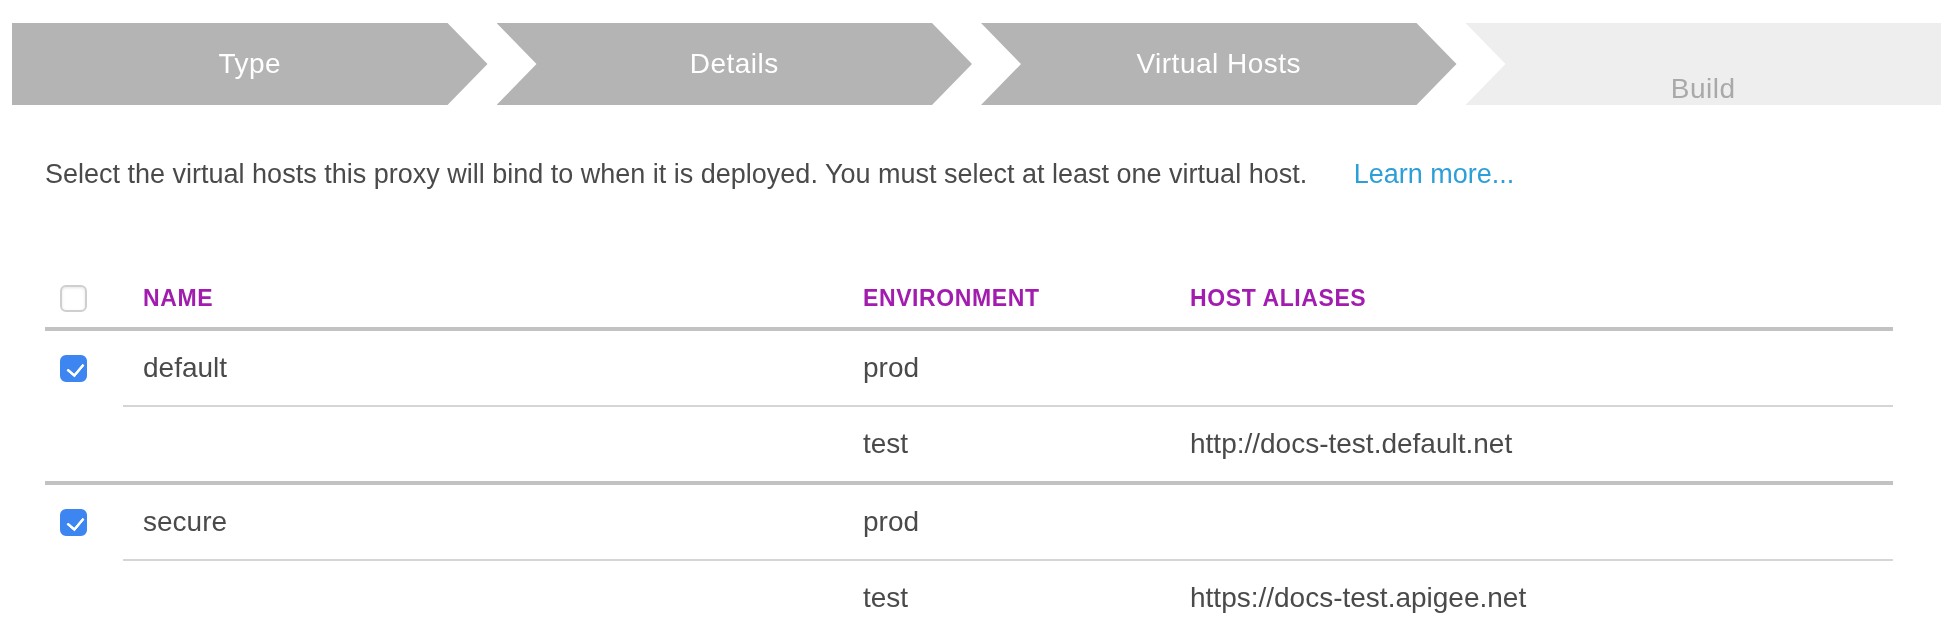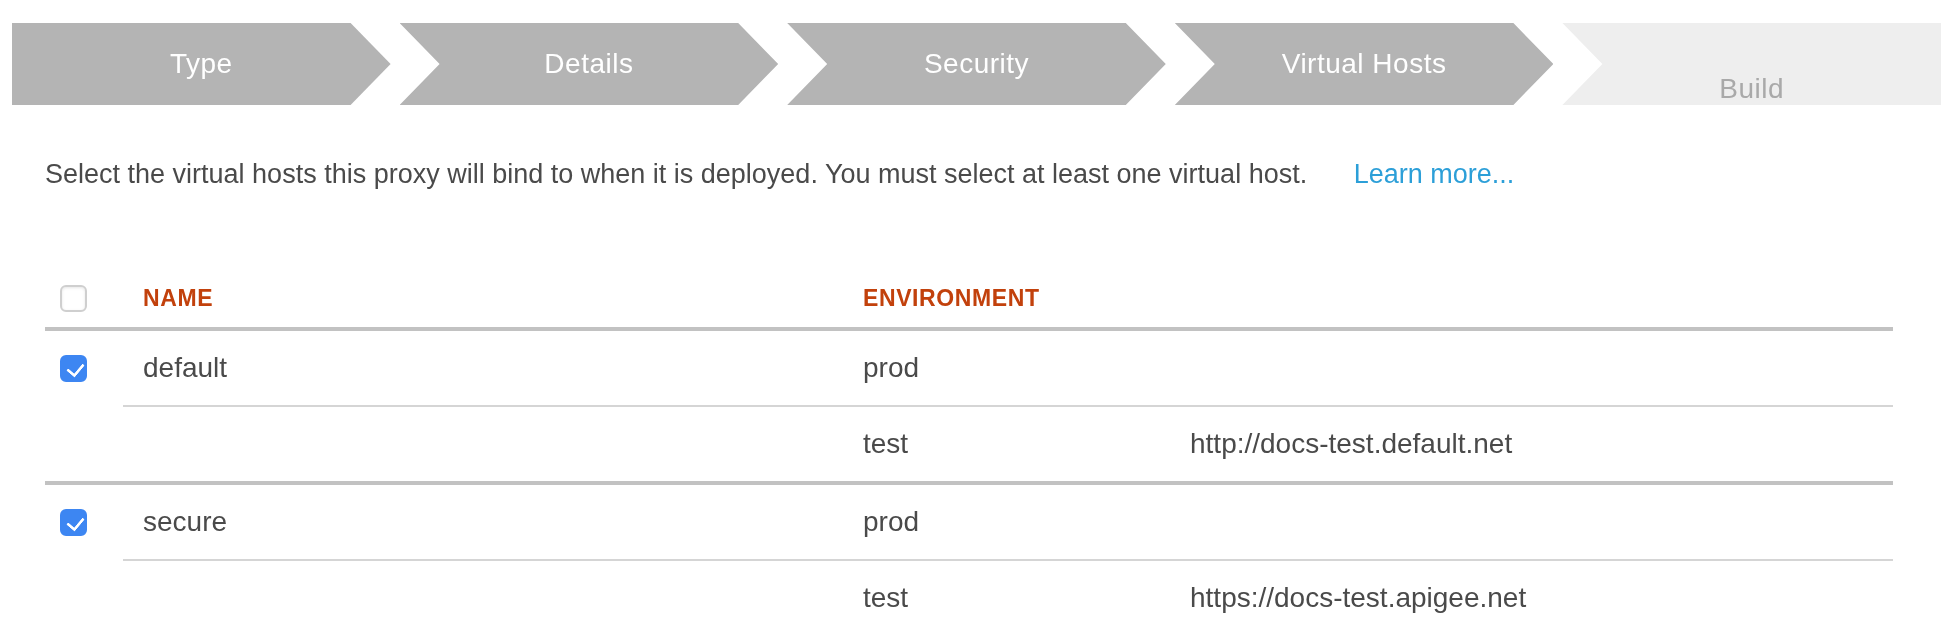--- a/index.html
+++ b/index.html
@@ -50,21 +50,21 @@
 
   
   .table{margin:78px 56px 0 45px;}
   .row{
     display:grid;
     grid-template-columns:98px 720px 327px 1fr;
     align-items:center;
   }
   .thead{height:58px;}
   .th{
-    font-size:23px;font-weight:bold;color:#c2410c;letter-spacing:0.6px;
+    font-size:23px;font-weight:bold;color:#a21caf;letter-spacing:0.6px;
   }
   .env-row{height:74px;font-size:28px;}
   .cell{overflow:hidden;white-space:nowrap;}
   .c-check{padding-left:15px;}
 
   .divider{border:none;}
   .divider.full{height:4px;background:var(--divider);}
   .divider.inner{height:2px;background:var(--divider-light);margin-left:78px;}
 
   
@@ -88,23 +88,20 @@
 </head>
 <body>
 
 <div class="stepper">
   <div class="step complete">
     <span>Type</span>
   </div>
   <div class="step complete">
     <span>Details</span>
   </div>
-  <div class="step complete">
-    <span>Security</span>
-  </div>
   <div class="step active">
     <span>Virtual Hosts</span>
   </div>
   <div class="step upcoming">
     <span>Build</span>
   </div>
 </div>
 
 <p class="desc">
   <span>Select the virtual hosts this proxy will bind to when it is deployed. You must select at least one virtual host.</span>
@@ -112,20 +109,21 @@
 </p>
 
 <div class="table">
 
   <div class="row thead">
     <div class="cell c-check">
       <span class="checkbox"></span>
     </div>
     <div class="cell th">NAME</div>
     <div class="cell th">ENVIRONMENT</div>
+    <div class="cell th">HOST ALIASES</div>
   </div>
   <div class="divider full"></div>
 
   <div>
     <div class="row env-row">
       <div class="cell c-check">
         <span class="checkbox checked"></span>
       </div>
       <div class="cell">default</div>
       <div class="cell">prod</div>

